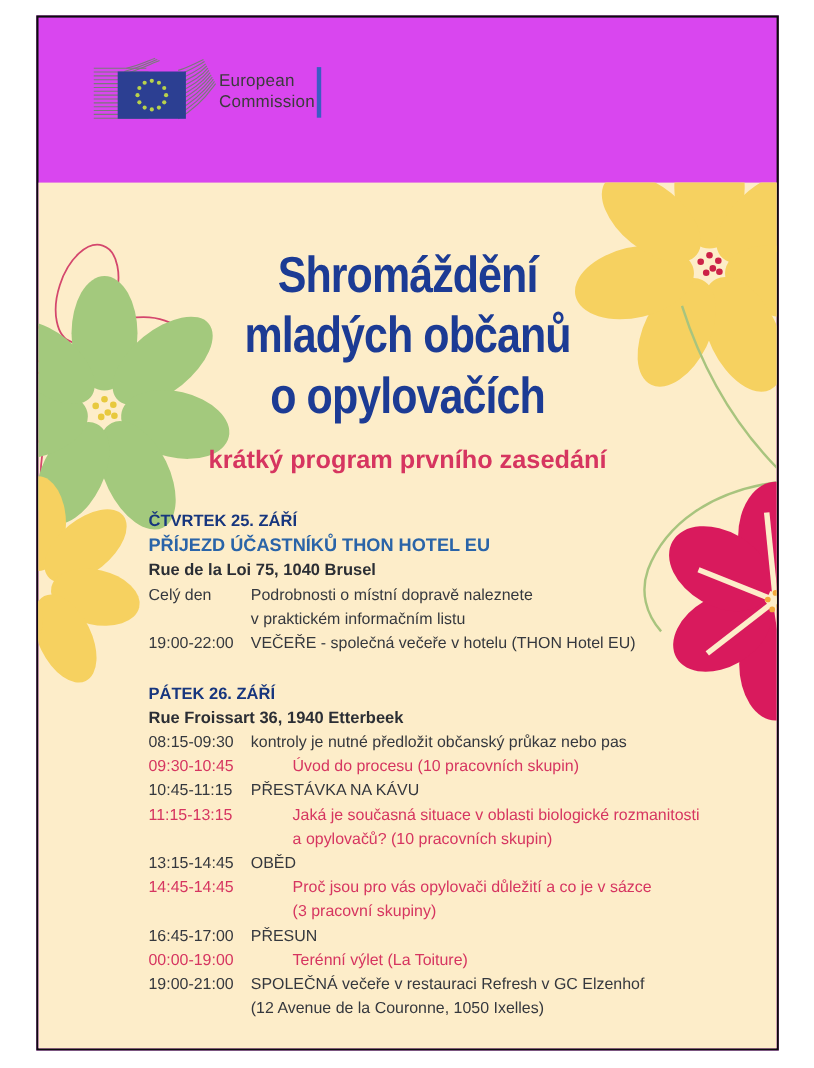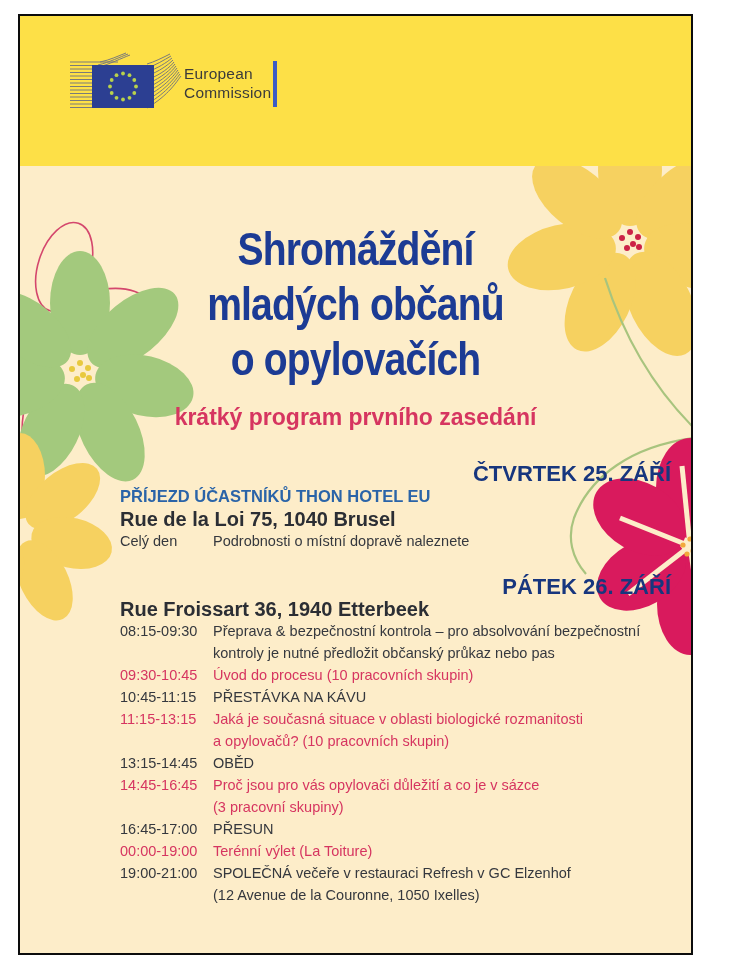--- a/index.html
+++ b/index.html
@@ -1,20 +1,20 @@
 <!DOCTYPE html>
 <html><head>
 <meta charset="utf-8">
 <style>
   * { margin:0; padding:0; box-sizing:border-box; }
   html,body { background:#ffffff; }
   body { font-family:"Liberation Sans", sans-serif; }
   .page { position:relative; width:740px; height:971px; background:#ffffff; overflow:hidden; }
-  .frame { position:absolute; left:18px; top:14px; width:675px; height:941px;
-           border:2px solid #0c0c0c; background:#fde047; }
+  .frame { position:absolute; left:33px; top:14px; width:675px; height:941px;
+           border:2px solid #0c0c0c; background:#d946ef; }
 
   
   .logo { position:absolute; left:50px; top:36px; width:300px; height:64px; }
   .logo svg { position:absolute; left:0; top:0; }
   .logo-text { position:absolute; left:114px; top:12px; font-size:15.5px; line-height:19px;
                color:#3b3b3b; font-weight:500; letter-spacing:0.2px; }
   .logo-bar { position:absolute; left:203px; top:9px; width:4px; height:46px; background:#3b5cc4; }
 
   
   .panel { position:absolute; left:0; top:114px; right:0; bottom:0;
@@ -26,27 +26,27 @@
            font-size:46px; line-height:55px; font-weight:800; color:#1c3b94;
            letter-spacing:-1px; transform:scaleX(0.85); }
   .title span { display:block; }
   .subtitle { position:absolute; top:238px; left:0; right:0; text-align:center;
               font-size:23px; font-weight:700; color:#d63560; }
 
   
   .schedule { position:absolute; left:100px; top:296px; right:20px;
               font-size:14.5px; line-height:22px; color:#35383e; }
   .schedule section + section { margin-top:23px; }
-  .day   { font-size:22px; line-height:23px; font-weight:700; color:#17367e; white-space:nowrap;text-align:right; }
+  .day   { font-size:15px; line-height:23px; font-weight:700; color:#17367e; white-space:nowrap; }
   .venue { font-size:16.5px; line-height:23px; font-weight:700; color:#2a64a8; white-space:nowrap; }
-  .addr  { font-size:20px;  line-height:22px; font-weight:700; color:#2b2e34; white-space:nowrap; }
+  .addr  { font-size:15px;  line-height:22px; font-weight:700; color:#2b2e34; white-space:nowrap; }
   .row { display:flex; }
   .time { width:93px; flex:none; white-space:nowrap; }
   .desc { white-space:nowrap; }
-  .row.pink { color:#d63560; }
+  .row.pink { color:#d63560;gap:38px; }
 </style>
 </head>
 <body>
 
 <div class="page">
   <div class="frame">
 
     <div class="logo">
       <svg width="210" height="64" viewBox="0 0 210 64">
 
@@ -227,32 +227,38 @@
 
         <section>
           <div class="day">ČTVRTEK 25. ZÁŘÍ</div>
           <div class="venue">PŘÍJEZD ÚČASTNÍKŮ THON HOTEL EU</div>
           <div class="addr">Rue de la Loi 75, 1040 Brusel</div>
 
           <div class="row">
             <div class="time">Celý den</div>
             <div class="desc">
               <div>Podrobnosti o místní dopravě naleznete</div>
+              <div>v praktickém informačním listu</div>
+            </div>
+          </div>
+          <div class="row">
+            <div class="time">19:00-22:00</div>
+            <div class="desc">
+              <div>VEČEŘE - společná večeře v hotelu (THON Hotel EU)</div>
             </div>
           </div>
         </section>
 
         <section>
           <div class="day">PÁTEK 26. ZÁŘÍ</div>
           <div class="addr">Rue Froissart 36, 1940 Etterbeek</div>
 
           <div class="row">
             <div class="time">08:15-09:30</div>
             <div class="desc">
-              <div>Přeprava &amp; bezpečnostní kontrola – pro absolvování bezpečnostní</div>
               <div>kontroly je nutné předložit občanský průkaz nebo pas</div>
             </div>
           </div>
           <div class="row pink">
             <div class="time">09:30-10:45</div>
             <div class="desc">
               <div>Úvod do procesu (10 pracovních skupin)</div>
             </div>
           </div>
           <div class="row">
@@ -268,21 +274,21 @@
               <div>a opylovačů? (10 pracovních skupin)</div>
             </div>
           </div>
           <div class="row">
             <div class="time">13:15-14:45</div>
             <div class="desc">
               <div>OBĚD</div>
             </div>
           </div>
           <div class="row pink">
-            <div class="time">14:45-16:45</div>
+            <div class="time">14:45-14:45</div>
             <div class="desc">
               <div>Proč jsou pro vás opylovači důležití a co je v sázce</div>
               <div>(3 pracovní skupiny)</div>
             </div>
           </div>
           <div class="row">
             <div class="time">16:45-17:00</div>
             <div class="desc">
               <div>PŘESUN</div>
             </div>

